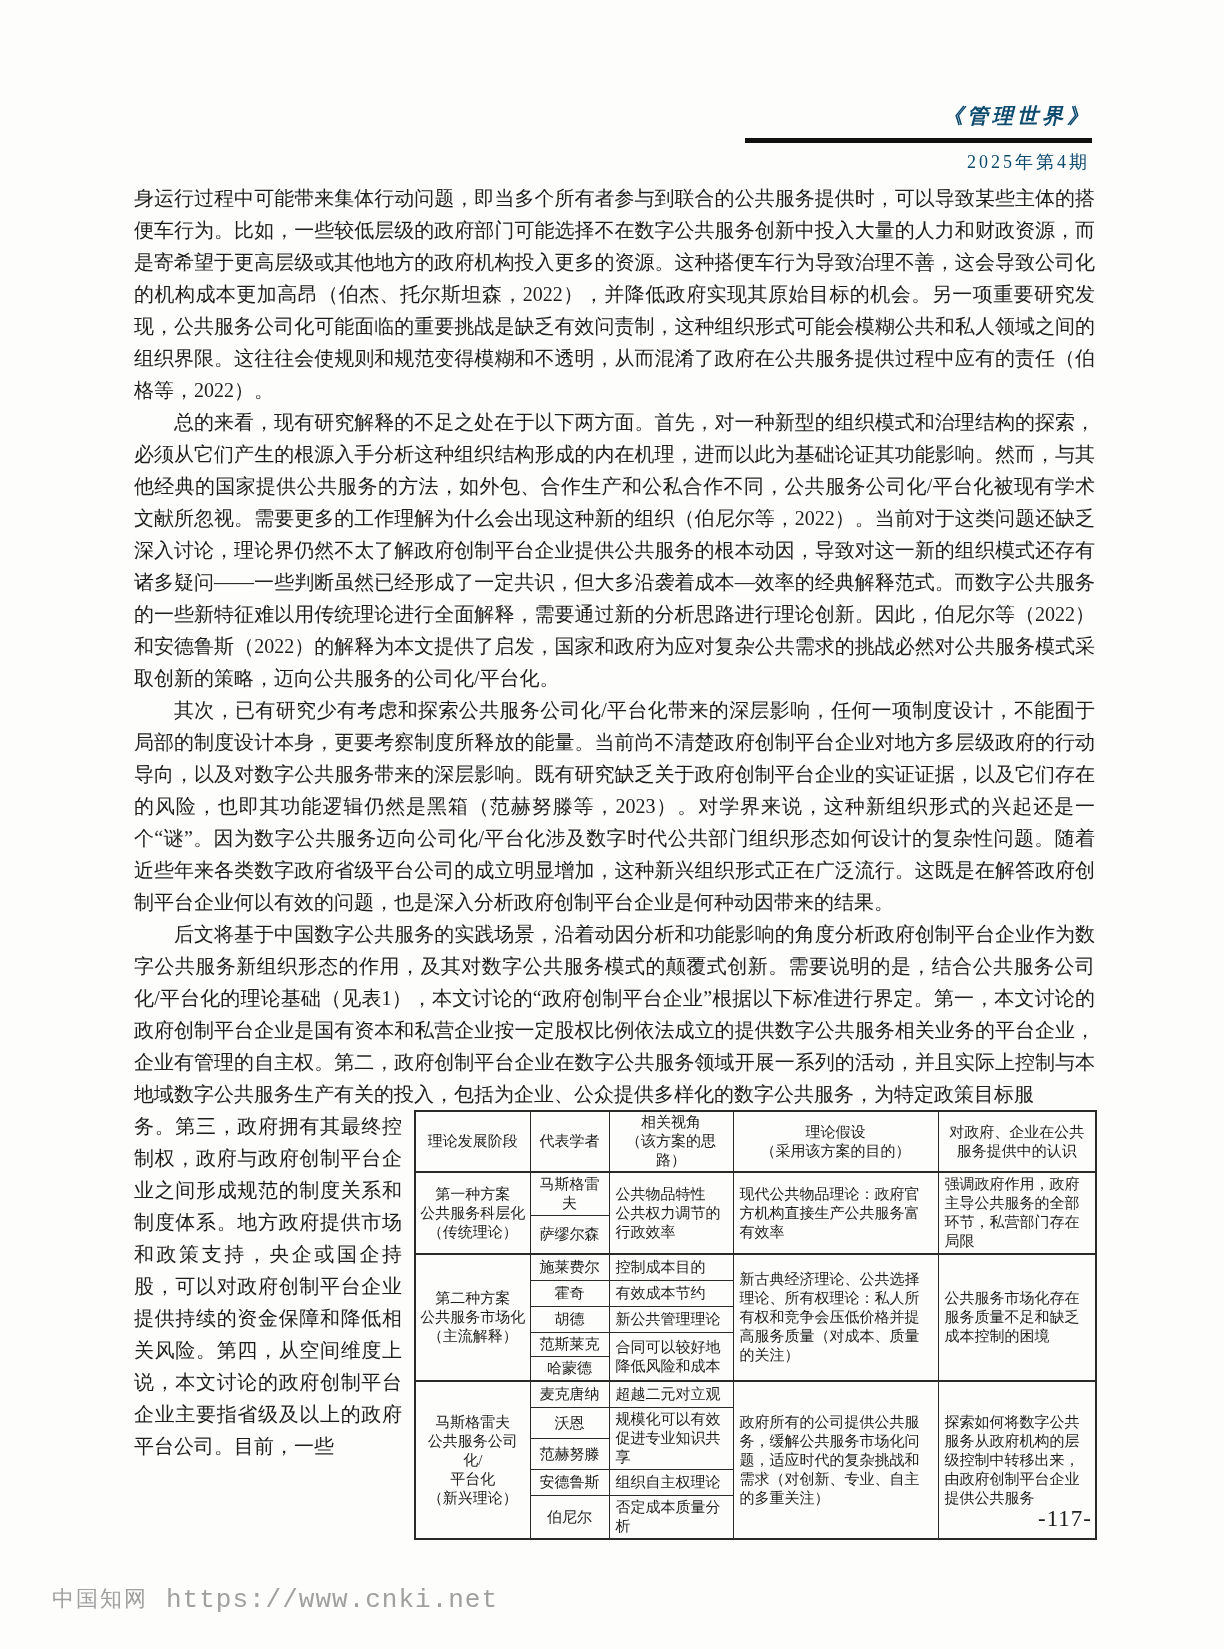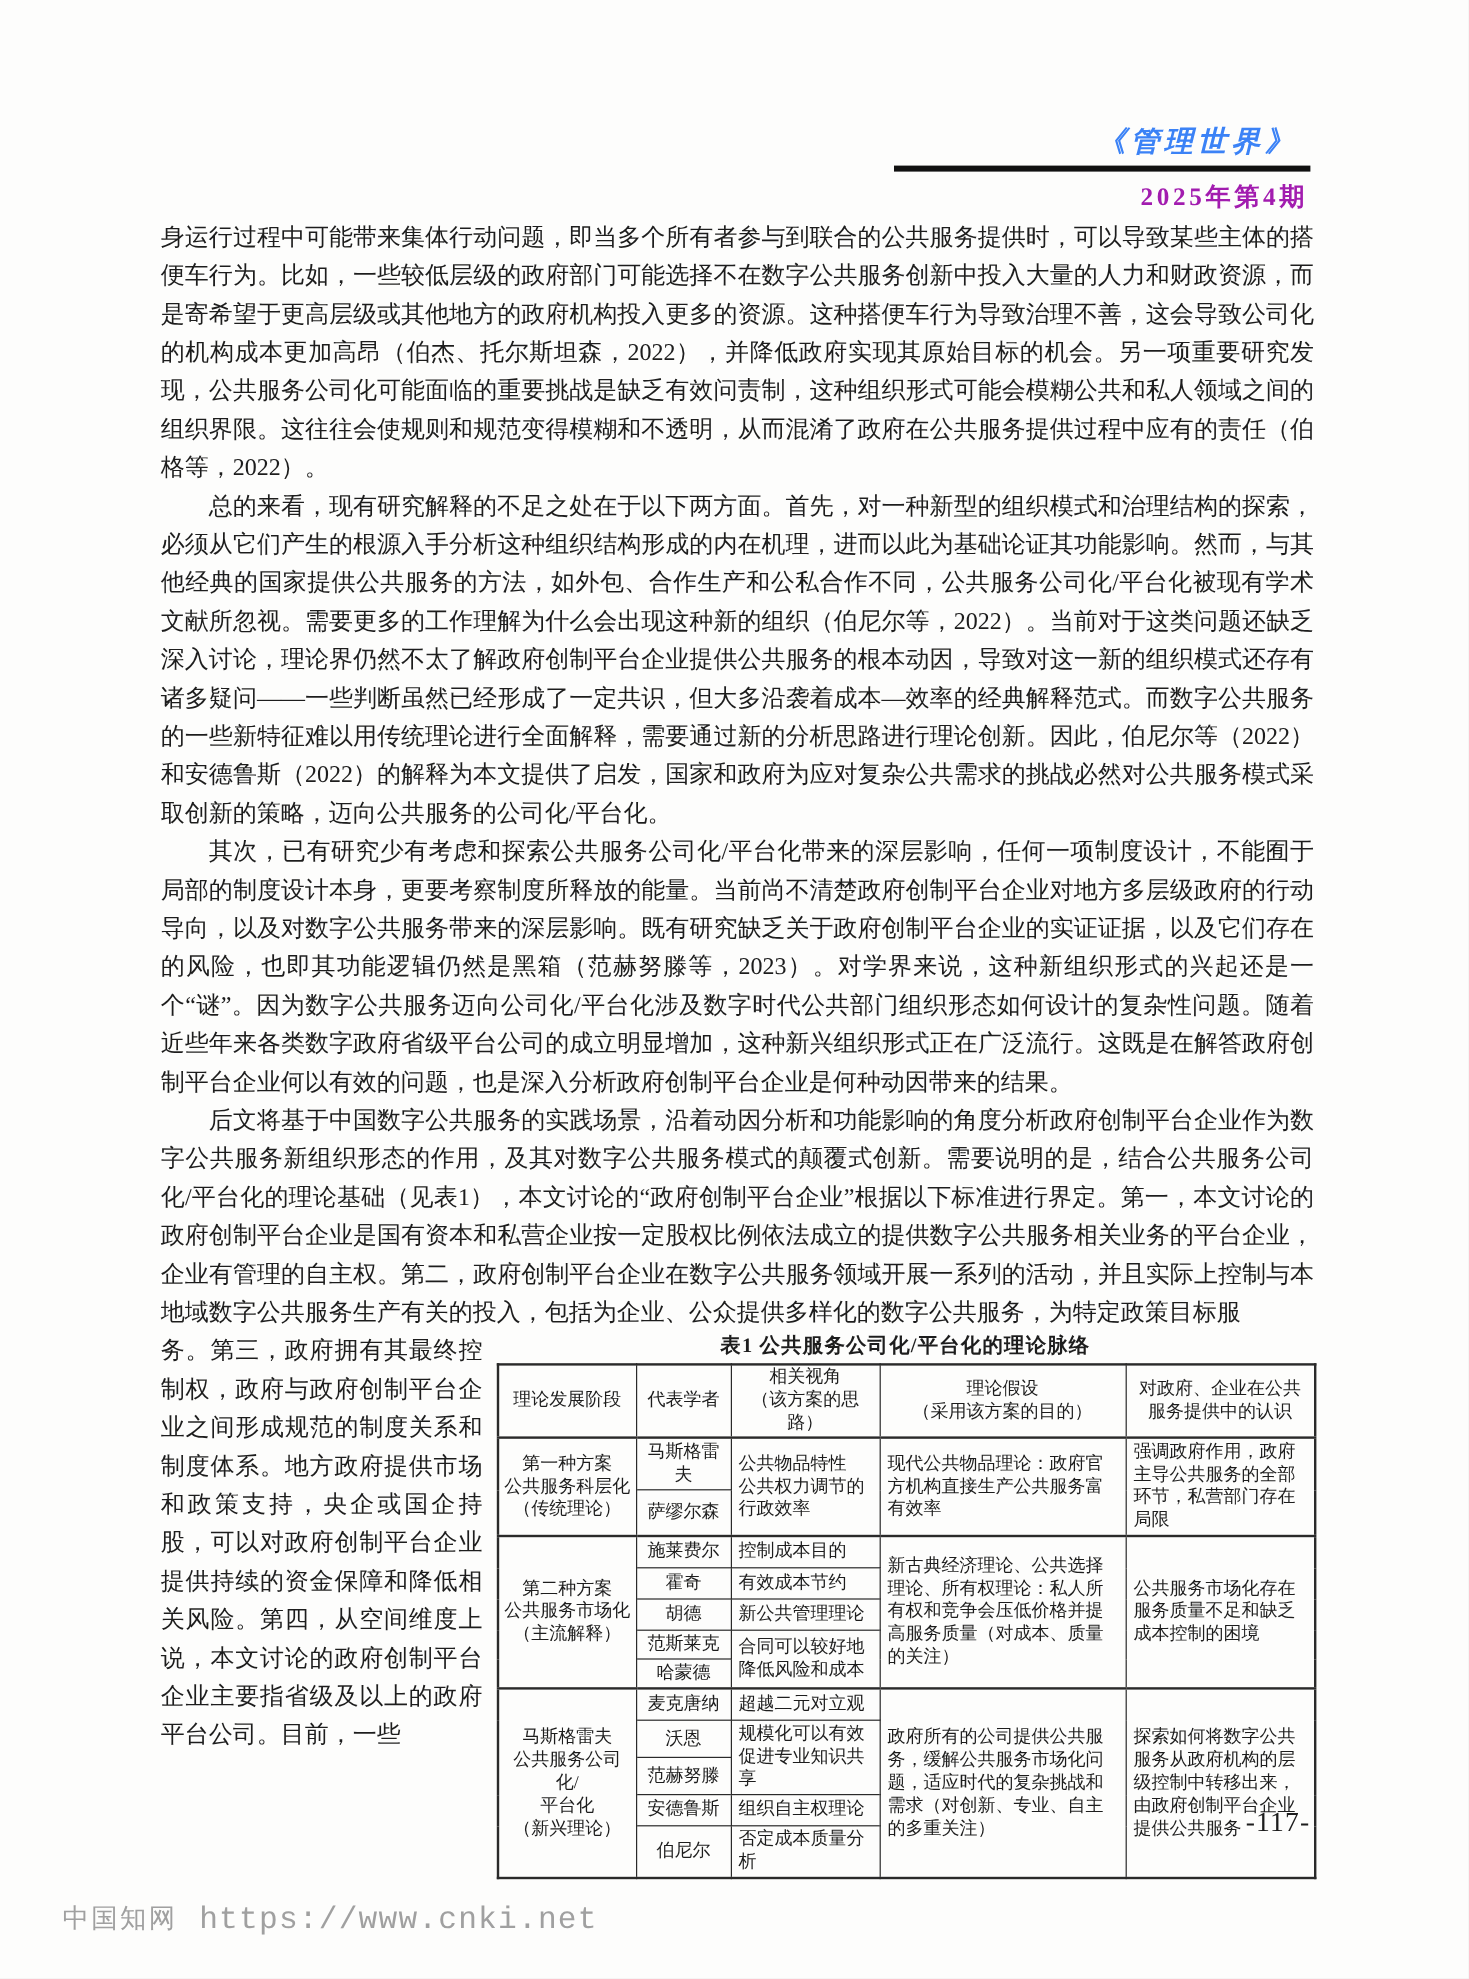--- a/index.html
+++ b/index.html
@@ -7,31 +7,31 @@
     position:relative;
     width:1224px;height:1649px;
     background:#fdfdfc;
     font-family:"Liberation Serif","DejaVu Serif",serif;
     color:#1d1d1d;
     overflow:hidden;
     margin:0 auto;
   }
   
   .journal-name{
-    position:absolute;top:102px;right:142px;
-    font-size:24px;font-weight:bold;font-style:italic;
-    letter-spacing:4px;color:#3b82f6;
+    position:absolute;top:102px;right:132px;
+    font-size:21px;font-weight:bold;font-style:italic;
+    letter-spacing:4px;color:#0c4a6e;
   }
   .header-rule{
     position:absolute;top:138px;left:745px;width:347px;height:5px;
     background:#111;
   }
   .issue-label{
     position:absolute;top:150px;right:134px;
-    font-size:21px;font-weight:700;letter-spacing:3px;color:#a21caf;
+    font-size:18px;font-weight:400;letter-spacing:3px;color:#0c4a6e;
   }
   
   .main-text{
     position:absolute;left:134px;top:182px;width:961px;
     font-size:20px;line-height:32px;
     text-align:justify;text-justify:inter-character;
   }
   .main-text p{margin:0;padding:0;}
   .indent{text-indent:2em;}
   .section-heading{
@@ -92,21 +92,20 @@
   <div class="issue-label">2025年第4期</div>
 
   <div class="main-text">
     <p>身运行过程中可能带来集体行动问题，即当多个所有者参与到联合的公共服务提供时，可以导致某些主体的搭便车行为。比如，一些较低层级的政府部门可能选择不在数字公共服务创新中投入大量的人力和财政资源，而是寄希望于更高层级或其他地方的政府机构投入更多的资源。这种搭便车行为导致治理不善，这会导致公司化的机构成本更加高昂（伯杰、托尔斯坦森，2022），并降低政府实现其原始目标的机会。另一项重要研究发现，公共服务公司化可能面临的重要挑战是缺乏有效问责制，这种组织形式可能会模糊公共和私人领域之间的组织界限。这往往会使规则和规范变得模糊和不透明，从而混淆了政府在公共服务提供过程中应有的责任（伯格等，2022）。</p>
     <p class="indent">总的来看，现有研究解释的不足之处在于以下两方面。首先，对一种新型的组织模式和治理结构的探索，必须从它们产生的根源入手分析这种组织结构形成的内在机理，进而以此为基础论证其功能影响。然而，与其他经典的国家提供公共服务的方法，如外包、合作生产和公私合作不同，公共服务公司化/平台化被现有学术文献所忽视。需要更多的工作理解为什么会出现这种新的组织（伯尼尔等，2022）。当前对于这类问题还缺乏深入讨论，理论界仍然不太了解政府创制平台企业提供公共服务的根本动因，导致对这一新的组织模式还存有诸多疑问——一些判断虽然已经形成了一定共识，但大多沿袭着成本—效率的经典解释范式。而数字公共服务的一些新特征难以用传统理论进行全面解释，需要通过新的分析思路进行理论创新。因此，伯尼尔等（2022）和安德鲁斯（2022）的解释为本文提供了启发，国家和政府为应对复杂公共需求的挑战必然对公共服务模式采取创新的策略，迈向公共服务的公司化/平台化。</p>
     <p class="indent">其次，已有研究少有考虑和探索公共服务公司化/平台化带来的深层影响，任何一项制度设计，不能囿于局部的制度设计本身，更要考察制度所释放的能量。当前尚不清楚政府创制平台企业对地方多层级政府的行动导向，以及对数字公共服务带来的深层影响。既有研究缺乏关于政府创制平台企业的实证证据，以及它们存在的风险，也即其功能逻辑仍然是黑箱（范赫努滕等，2023）。对学界来说，这种新组织形式的兴起还是一个“谜”。因为数字公共服务迈向公司化/平台化涉及数字时代公共部门组织形态如何设计的复杂性问题。随着近些年来各类数字政府省级平台公司的成立明显增加，这种新兴组织形式正在广泛流行。这既是在解答政府创制平台企业何以有效的问题，也是深入分析政府创制平台企业是何种动因带来的结果。</p>
     <p class="indent">后文将基于中国数字公共服务的实践场景，沿着动因分析和功能影响的角度分析政府创制平台企业作为数字公共服务新组织形态的作用，及其对数字公共服务模式的颠覆式创新。需要说明的是，结合公共服务公司化/平台化的理论基础（见表1），本文讨论的“政府创制平台企业”根据以下标准进行界定。第一，本文讨论的政府创制平台企业是国有资本和私营企业按一定股权比例依法成立的提供数字公共服务相关业务的平台企业，企业有管理的自主权。第二，政府创制平台企业在数字公共服务领域开展一系列的活动，并且实际上控制与本地域数字公共服务生产有关的投入，包括为企业、公众提供多样化的数字公共服务，为特定政策目标服</p>
 
     <div class="wrap-zone">
       <aside class="table-float">
-        <div class="table-title">表1  公共服务公司化/平台化的理论脉络</div>
         <table class="theory-table">
           <colgroup>
             <col style="width:115px">
               <col style="width:79px">
               <col style="width:124px">
             <col style="width:205px">
               <col style="width:158px">
           </colgroup>
           <tbody>
             <tr class="hd-row">

